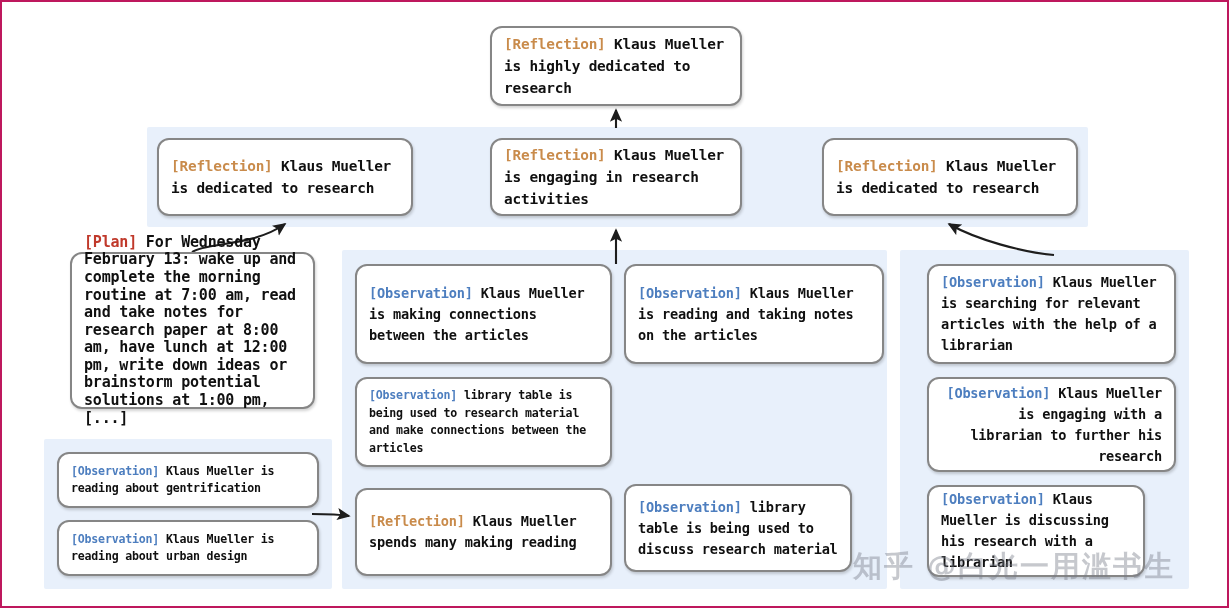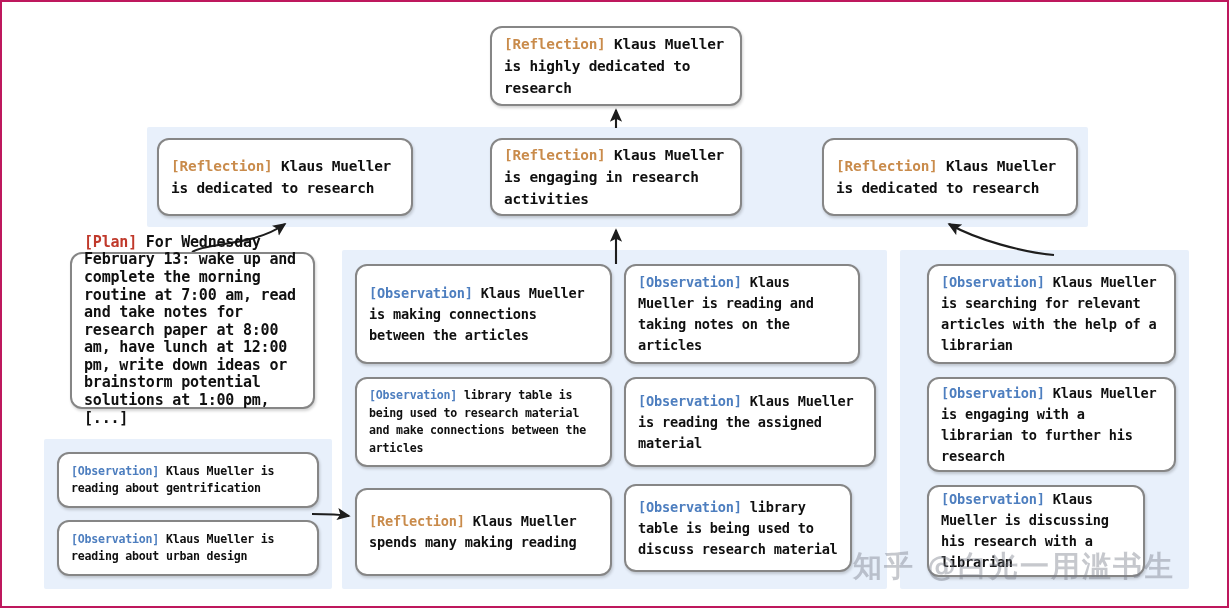--- a/index.html
+++ b/index.html
@@ -146,42 +146,37 @@
     <div class="inner">
       <span class="tag-observation">[Observation]</span><span> library table is being used to research material and make connections between the articles</span>
     </div>
   </div>
   <div class="node fs-mid" style="left:353px; top:486px; width:257px; height:88px;">
     <div class="inner">
       <span class="tag-reflection">[Reflection]</span><span> Klaus Mueller spends many making reading</span>
     </div>
   </div>
 
-  <div class="node fs-mid" style="left:622px; top:262px; width:236px; height:100px;">
+  <div class="node fs-mid" style="left:622px; top:262px; width:260px; height:100px;">
     <div class="inner">
       <span class="tag-observation">[Observation]</span><span> Klaus Mueller is reading and taking notes on the articles</span>
-    </div>
-  </div>
-  <div class="node fs-mid" style="left:622px; top:375px; width:252px; height:90px;">
-    <div class="inner">
-      <span class="tag-observation">[Observation]</span><span> Klaus Mueller is reading the assigned material</span>
     </div>
   </div>
   <div class="node fs-mid" style="left:622px; top:482px; width:228px; height:88px;">
     <div class="inner">
       <span class="tag-observation">[Observation]</span><span> library table is being used to discuss research material</span>
     </div>
   </div>
 
   <div class="node fs-mid" style="left:925px; top:262px; width:249px; height:100px;">
     <div class="inner">
       <span class="tag-observation">[Observation]</span><span> Klaus Mueller is searching for relevant articles with the help of a librarian</span>
     </div>
   </div>
-  <div class="node fs-mid" style="left:925px; top:375px; width:249px; height:95px;">
+  <div class="node fs-mid" style="left:925px; top:375px; width:249px; height:95px;text-align:right;">
     <div class="inner">
       <span class="tag-observation">[Observation]</span><span> Klaus Mueller is engaging with a librarian to further his research</span>
     </div>
   </div>
   <div class="node fs-mid" style="left:925px; top:483px; width:218px; height:92px;">
     <div class="inner">
       <span class="tag-observation">[Observation]</span><span> Klaus Mueller is discussing his research with a librarian</span>
     </div>
   </div>
 

